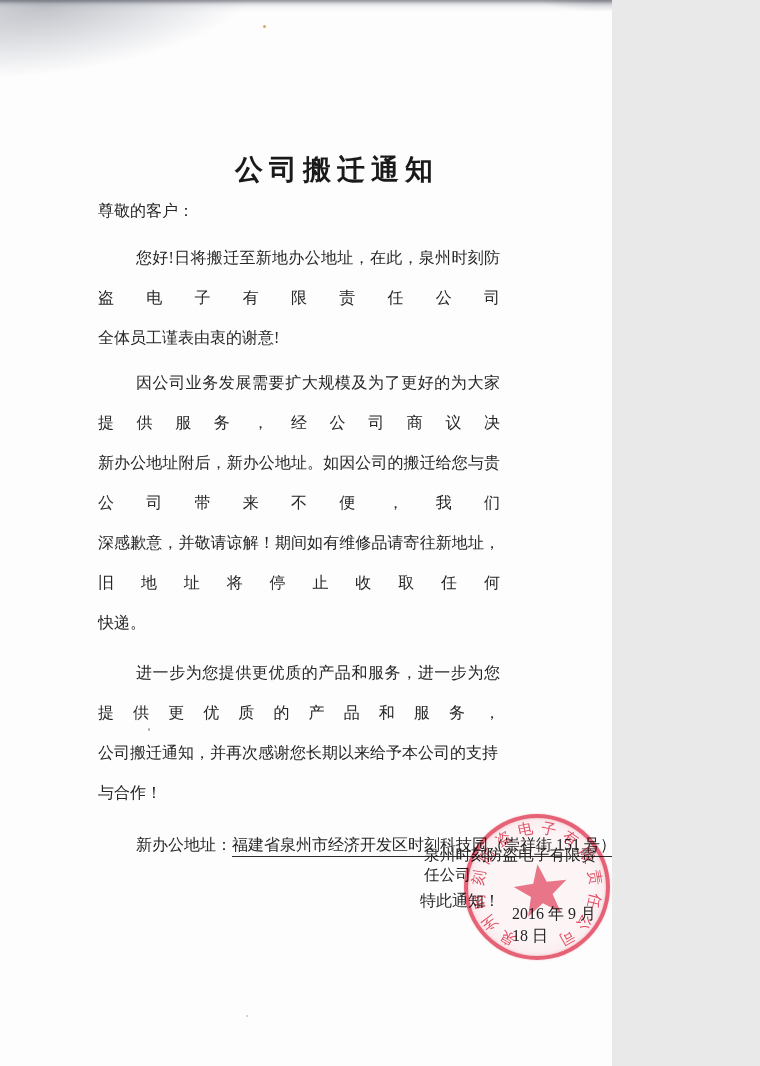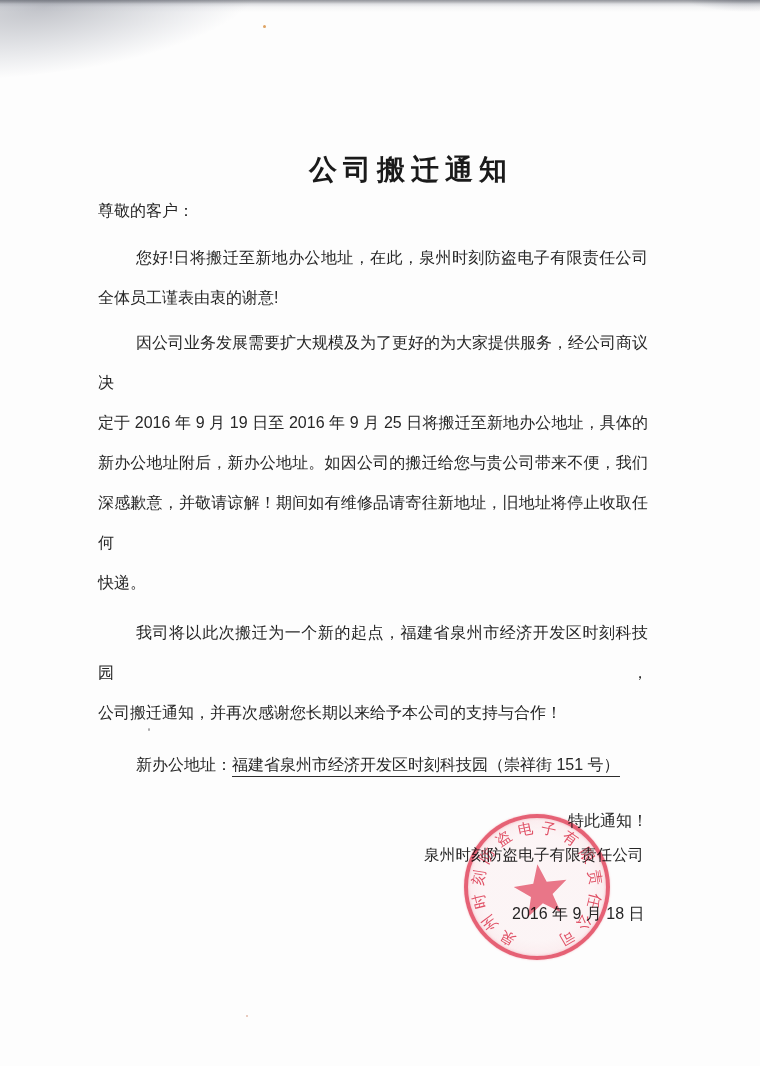--- a/index.html
+++ b/index.html
@@ -1,20 +1,20 @@
 <!DOCTYPE html>
 <html><head>
 <meta charset="utf-8">
 <style>
   * { margin:0; padding:0; box-sizing:border-box; }
   html,body { background:#e9e9e9; }
   .page {
-    position:relative; width:760px; height:1066px;
+    position:relative; width:612px; height:1066px;
     background:#fdfdfd; overflow:hidden;
-    font-family:Liberation Sans, sans-serif;
+    font-family:Liberation Serif, serif;
     color:#262626;
   }
   
   .scan-edge-top {
     position:absolute; top:0; left:0; width:760px; height:12px; z-index:5;
     background:linear-gradient(180deg,
       rgba(58,62,74,.55) 0px, rgba(58,62,74,.38) 2px,
       rgba(110,115,130,.22) 4px, rgba(160,165,180,.10) 7px,
       rgba(180,185,200,0) 12px);
   }
@@ -103,28 +103,27 @@
 
     <div class="salutation">尊敬的客户：</div>
 
     <div class="para p1">
       <div class="line indent j">您好!日将搬迁至新地办公地址，在此，泉州时刻防盗电子有限责任公司</div>
       <div class="line">全体员工谨表由衷的谢意!</div>
     </div>
 
     <div class="para p2">
       <div class="line indent j">因公司业务发展需要扩大规模及为了更好的为大家提供服务，经公司商议决</div>
-      <div class="line j">定于 2016 年 9 月 19 日至 2016 年 9 月 25 日将搬迁至新地办公地址，具体的</div>
       <div class="line j">新办公地址附后，新办公地址。如因公司的搬迁给您与贵公司带来不便，我们</div>
       <div class="line j">深感歉意，并敬请谅解！期间如有维修品请寄往新地址，旧地址将停止收取任何</div>
       <div class="line">快递。</div>
     </div>
 
     <div class="para p3">
-      <div class="line indent j">我司将以此次搬迁为一个新的起点，福建省泉州市经济开发区时刻科技园，</div>
+      <div class="line indent j">进一步为您提供更优质的产品和服务，进一步为您提供更优质的产品和服务，</div>
       <div class="line">公司搬迁通知，并再次感谢您长期以来给予本公司的支持与合作！</div>
     </div>
 
     <div class="address-line"><span>新办公地址：</span><span class="address-underline">福建省泉州市经济开发区时刻科技园（崇祥街 151 号）</span></div>
 
     <div class="closing">特此通知！</div>
 
   </div>
 
   <div class="company-line">泉州时刻防盗电子有限责任公司</div>

